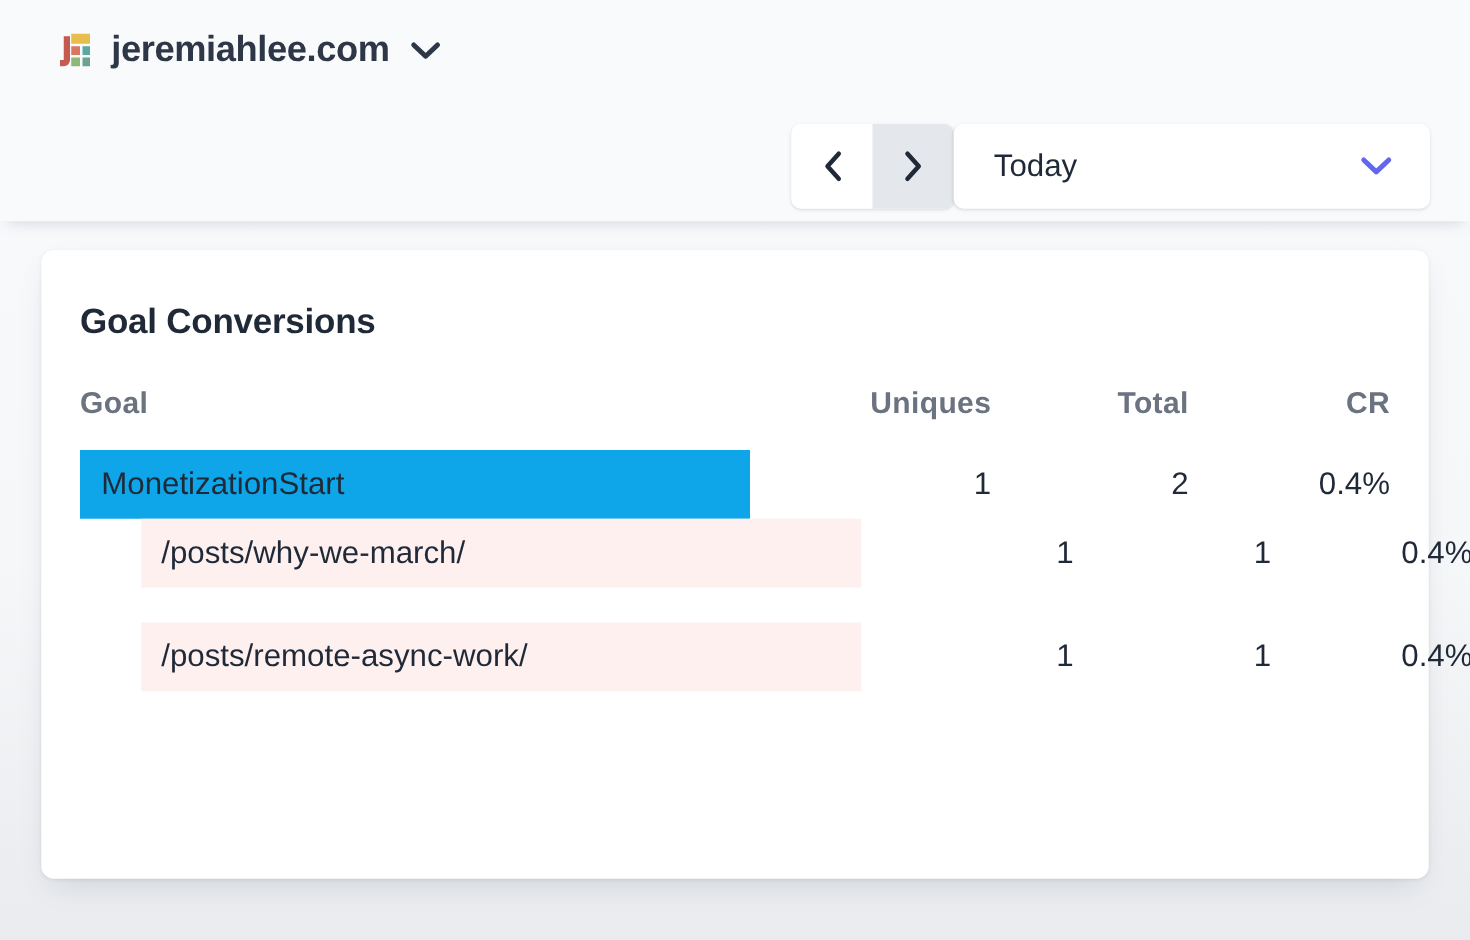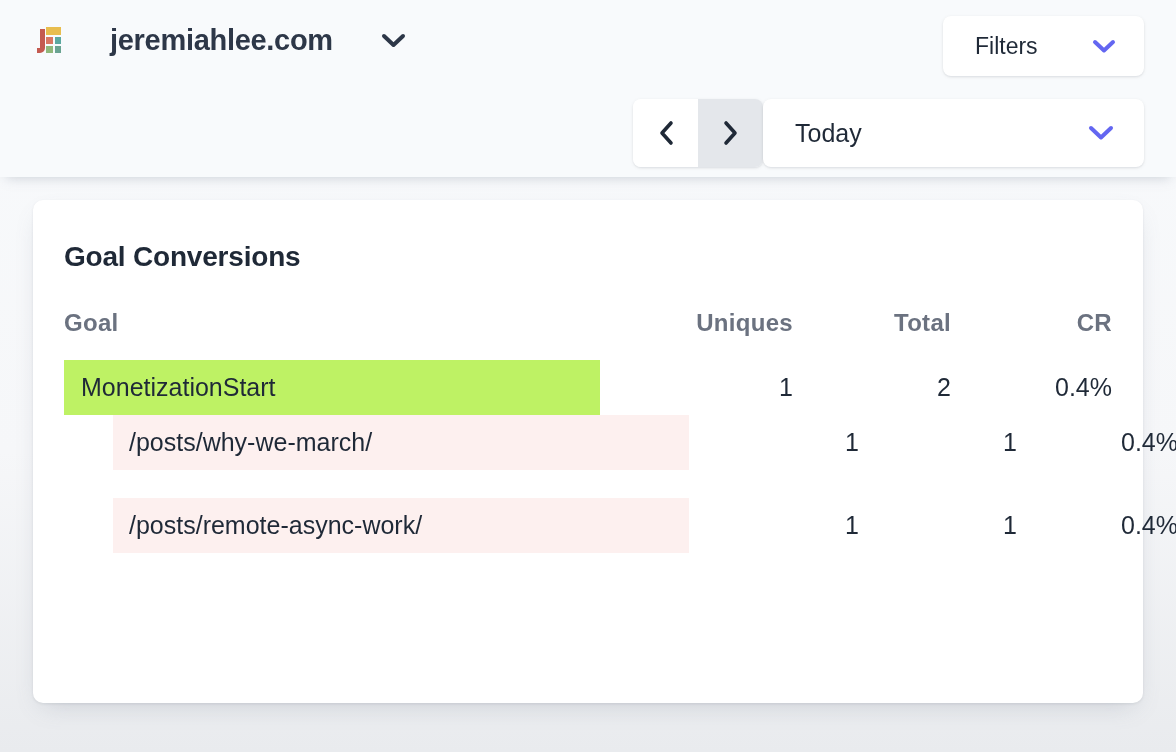--- a/index.html
+++ b/index.html
@@ -17,22 +17,21 @@
   }
   
   .app-header {
     position:relative;
     height:177px;
     background:#f8fafc;
     box-shadow: 0 6px 12px -6px rgba(110,120,140,.35);
   }
   .site-row {
     display:flex; align-items:center;
-    padding:24px 32px 0 34px;
-    gap:32px;
+    padding:24px 32px 0 45px;
   }
   .favicon { width:30px; height:30px; margin-right:14px; flex:0 0 auto; }
   .site-name {
     font-size:29px; font-weight:700; color:#2d3748;
     letter-spacing:-0.3px;
   }
   .site-caret { margin-left:16px; display:flex; align-items:center; }
   .filters-btn {
     position:absolute; top:16px; right:32px;
     width:201px; height:60px;
@@ -86,21 +85,21 @@
     align-items:center;
   }
   .col-head {
     font-size:24px; font-weight:700; color:#6b7280;
     letter-spacing:.3px;
   }
   .grid-row .num, .grid-row .col-head.num { text-align:right; }
   .thead { margin-bottom:23px; }
   .goal-bar {
     height:55px; width:536px; max-width:100%;
-    background:#bef264;
+    background:#0ea5e9;
     display:flex; align-items:center;
     padding-left:17px;
     font-size:25px; color:#1f2937;
   }
   .val { font-size:25px; color:#1f2937; }
   .breakdown-label-row {
     margin:46px 0 30px 49px;
     font-size:22px; font-weight:700; color:#4b5563;
   }
   .breakdown-link {
@@ -140,28 +139,20 @@
       </svg>
     </span>
     <span class="site-name">jeremiahlee.com</span>
     <span class="site-caret">
       <svg width="25" height="16" viewBox="0 0 25 16">
         <path d="M3 3 L12.5 12 L22 3" fill="none" stroke="#2d3748" stroke-width="4" stroke-linecap="round" stroke-linejoin="round"></path>
       </svg>
     </span>
   </div>
 
-  <button class="filters-btn">
-    <span>Filters</span>
-    <span>
-      <svg width="24" height="15" viewBox="0 0 24 15">
-        <path d="M3 3 L12 11.5 L21 3" fill="none" stroke="#6366f1" stroke-width="4" stroke-linecap="round" stroke-linejoin="round"></path>
-      </svg>
-    </span>
-  </button>
 
   <div class="daterow">
     <div class="arrow-group">
       <button class="arrow-btn prev">
         <svg width="18" height="26" viewBox="0 0 18 26">
           <path d="M14 3 L5 13 L14 23" fill="none" stroke="#1f2937" stroke-width="3.6" stroke-linecap="round" stroke-linejoin="round"></path>
         </svg>
       </button>
       <button class="arrow-btn next">
         <svg width="18" height="26" viewBox="0 0 18 26">

